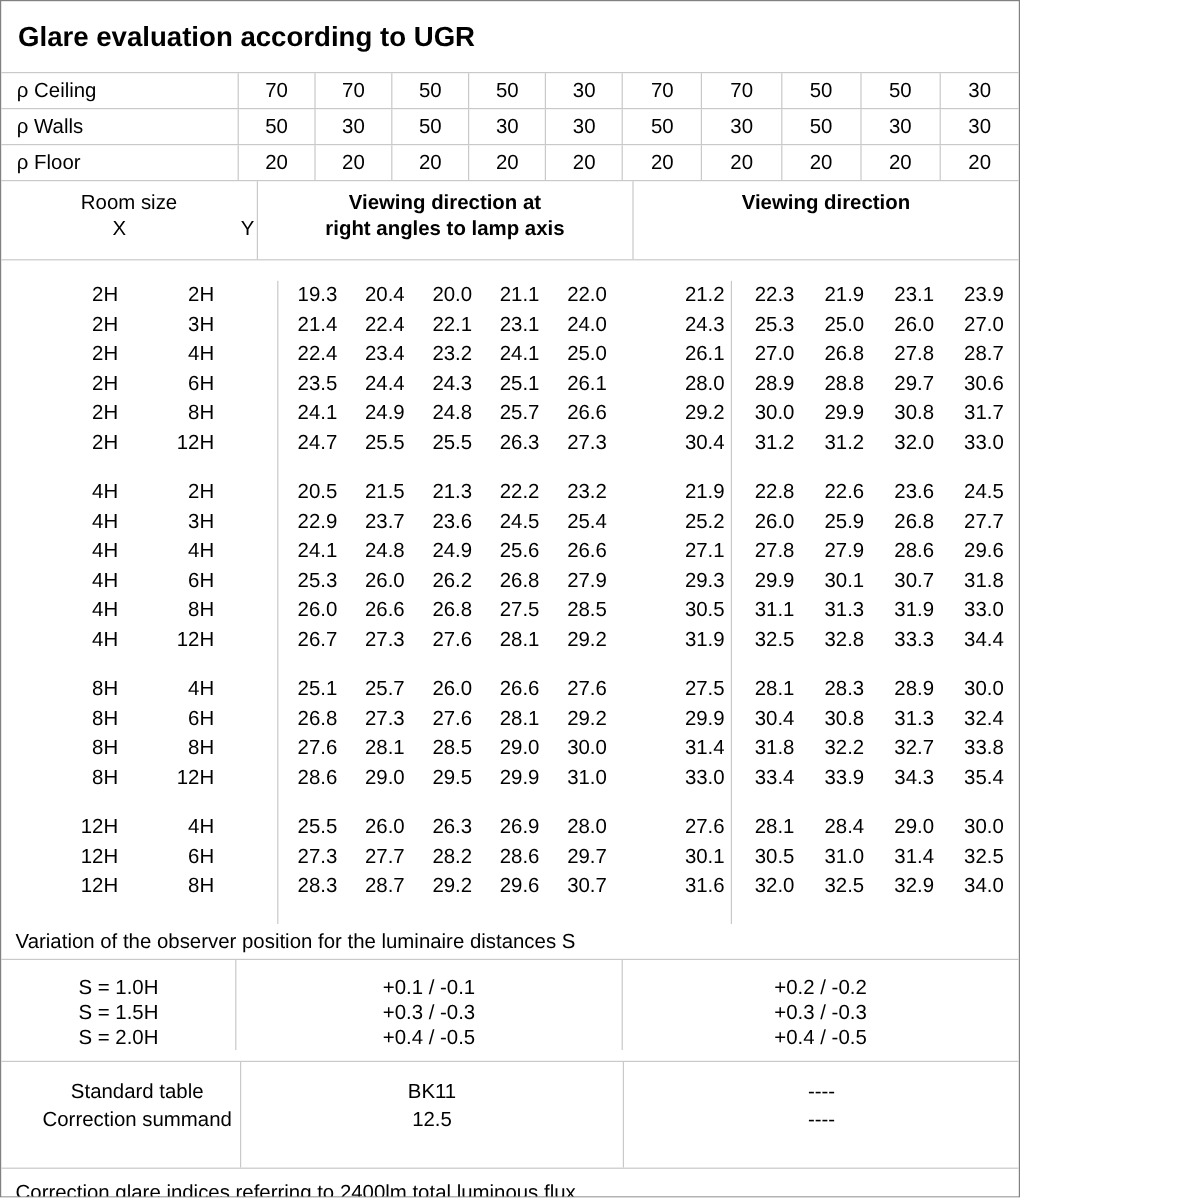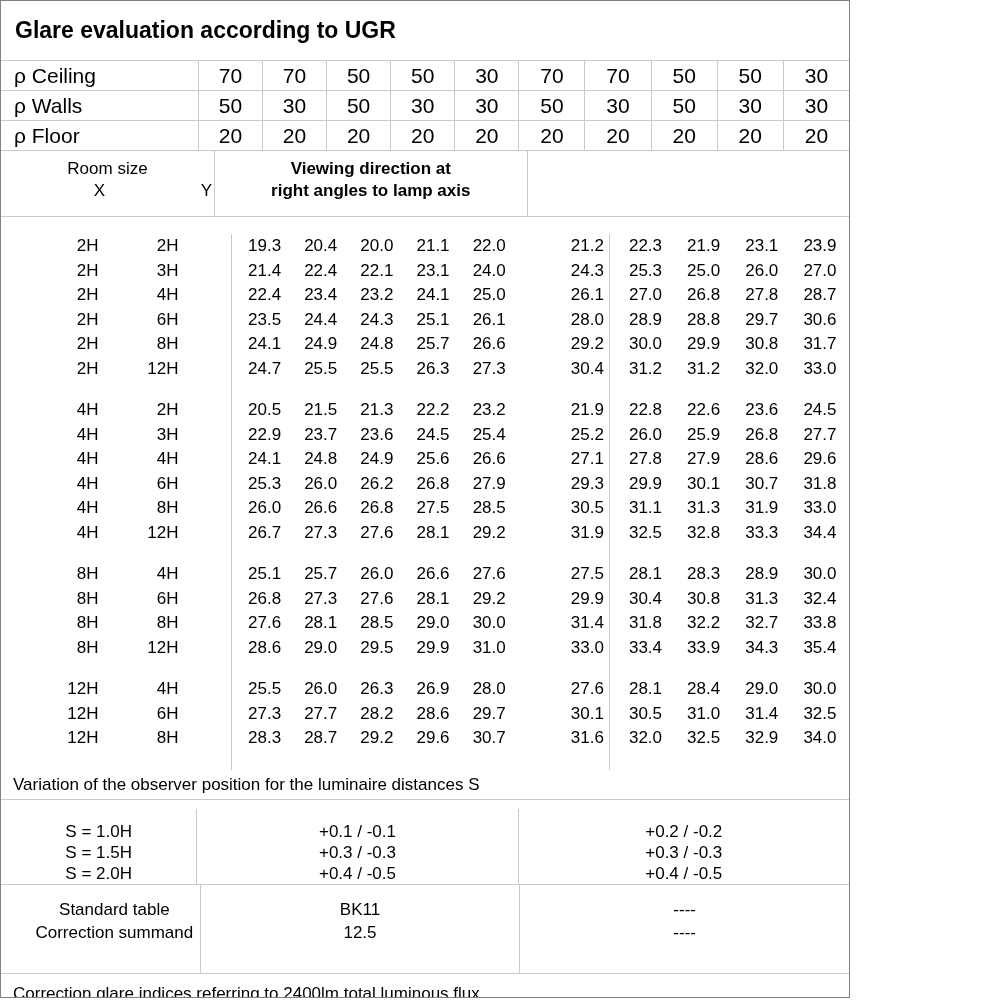--- a/index.html
+++ b/index.html
@@ -17,21 +17,21 @@
   .sheet{
     width:850px;height:998px;
     border:1px solid var(--outer);
     background:var(--bg);
     overflow:hidden;
   }
   
   .title-row{height:60px;border-bottom:1px solid var(--grid);display:flex;align-items:center;}
   .title-row h1{font-size:23px;font-weight:bold;padding-left:14px;letter-spacing:0px;}
   
-  .rho-row{height:30px;border-bottom:1px solid var(--grid);display:flex;align-items:stretch;font-size:21px;text-align:right;}
+  .rho-row{height:30px;border-bottom:1px solid var(--grid);display:flex;align-items:stretch;font-size:17px;text-align:right;}
   .rho-label{width:230px;display:flex;align-items:center;padding-left:13px;}
   .half{display:flex;border-left:1px solid var(--grid);}
   .half.lh{width:378px;}
   .half.rh{width:390px;}
   .half .cell{flex:1;display:flex;align-items:center;justify-content:center;border-left:1px solid var(--grid);}
   .half .cell:first-child{border-left:none;}
   
   .header-row{height:66px;border-bottom:1px solid var(--grid);display:flex;align-items:stretch;font-size:17px;}
   .room-col{width:230px;padding-top:7px;}
   .room-title{text-align:center;line-height:22px;}
@@ -51,21 +51,21 @@
   .data-row{display:flex;height:24.5px;align-items:center;}
   .x-cell{width:117px;text-align:right;}
   .y-cell{width:96px;text-align:right;}
   .vals{display:flex;padding-left:41px;}
   .vals.lh3{width:378px;margin-left:17px;}
   .vals.rh3{width:390px;}
   .vals .v{flex:1;text-align:center;}
   
   .variation-row{height:30px;border-bottom:1px solid var(--grid);display:flex;align-items:center;padding-left:12px;font-size:17px;}
   
-  .s-section{height:84px;display:flex;align-items:flex-end;font-size:17px;}
+  .s-section{height:84px;display:flex;align-items:flex-start;font-size:17px;}
   .s-col{padding-top:12px;text-align:center;line-height:21px;}
   .s-col.lab{width:230px;}
   .s-col.lh4{width:378px;border-left:1px solid var(--grid);}
   .s-col.rh4{width:390px;border-left:1px solid var(--grid);}
   
   .summary-section{height:89px;border-top:1px solid var(--grid);display:flex;align-items:stretch;font-size:17px;}
   .sum-col{padding-top:13px;text-align:center;line-height:23px;}
   .sum-col.lab{width:230px;padding-left:28px;}
   .sum-col.lh5{width:378px;border-left:1px solid var(--grid);}
   .sum-col.rh5{width:390px;border-left:1px solid var(--grid);}
@@ -141,20 +141,21 @@
       <div class="xy-line">
         <span class="x-head">X</span>
         <span class="y-head">Y</span>
       </div>
     </div>
     <div class="dir-col lh2">
       <div>Viewing direction at</div>
       <div>right angles to lamp axis</div>
     </div>
     <div class="dir-col rh2">
+      <div>Viewing direction</div>
     </div>
   </div>
 
   <div class="data-area">
     <div class="vline v1"></div>
     <div class="vline v2"></div>
   <div class="block">
         <div class="data-row">
           <div class="x-cell">2H</div>
           <div class="y-cell">2H</div>

